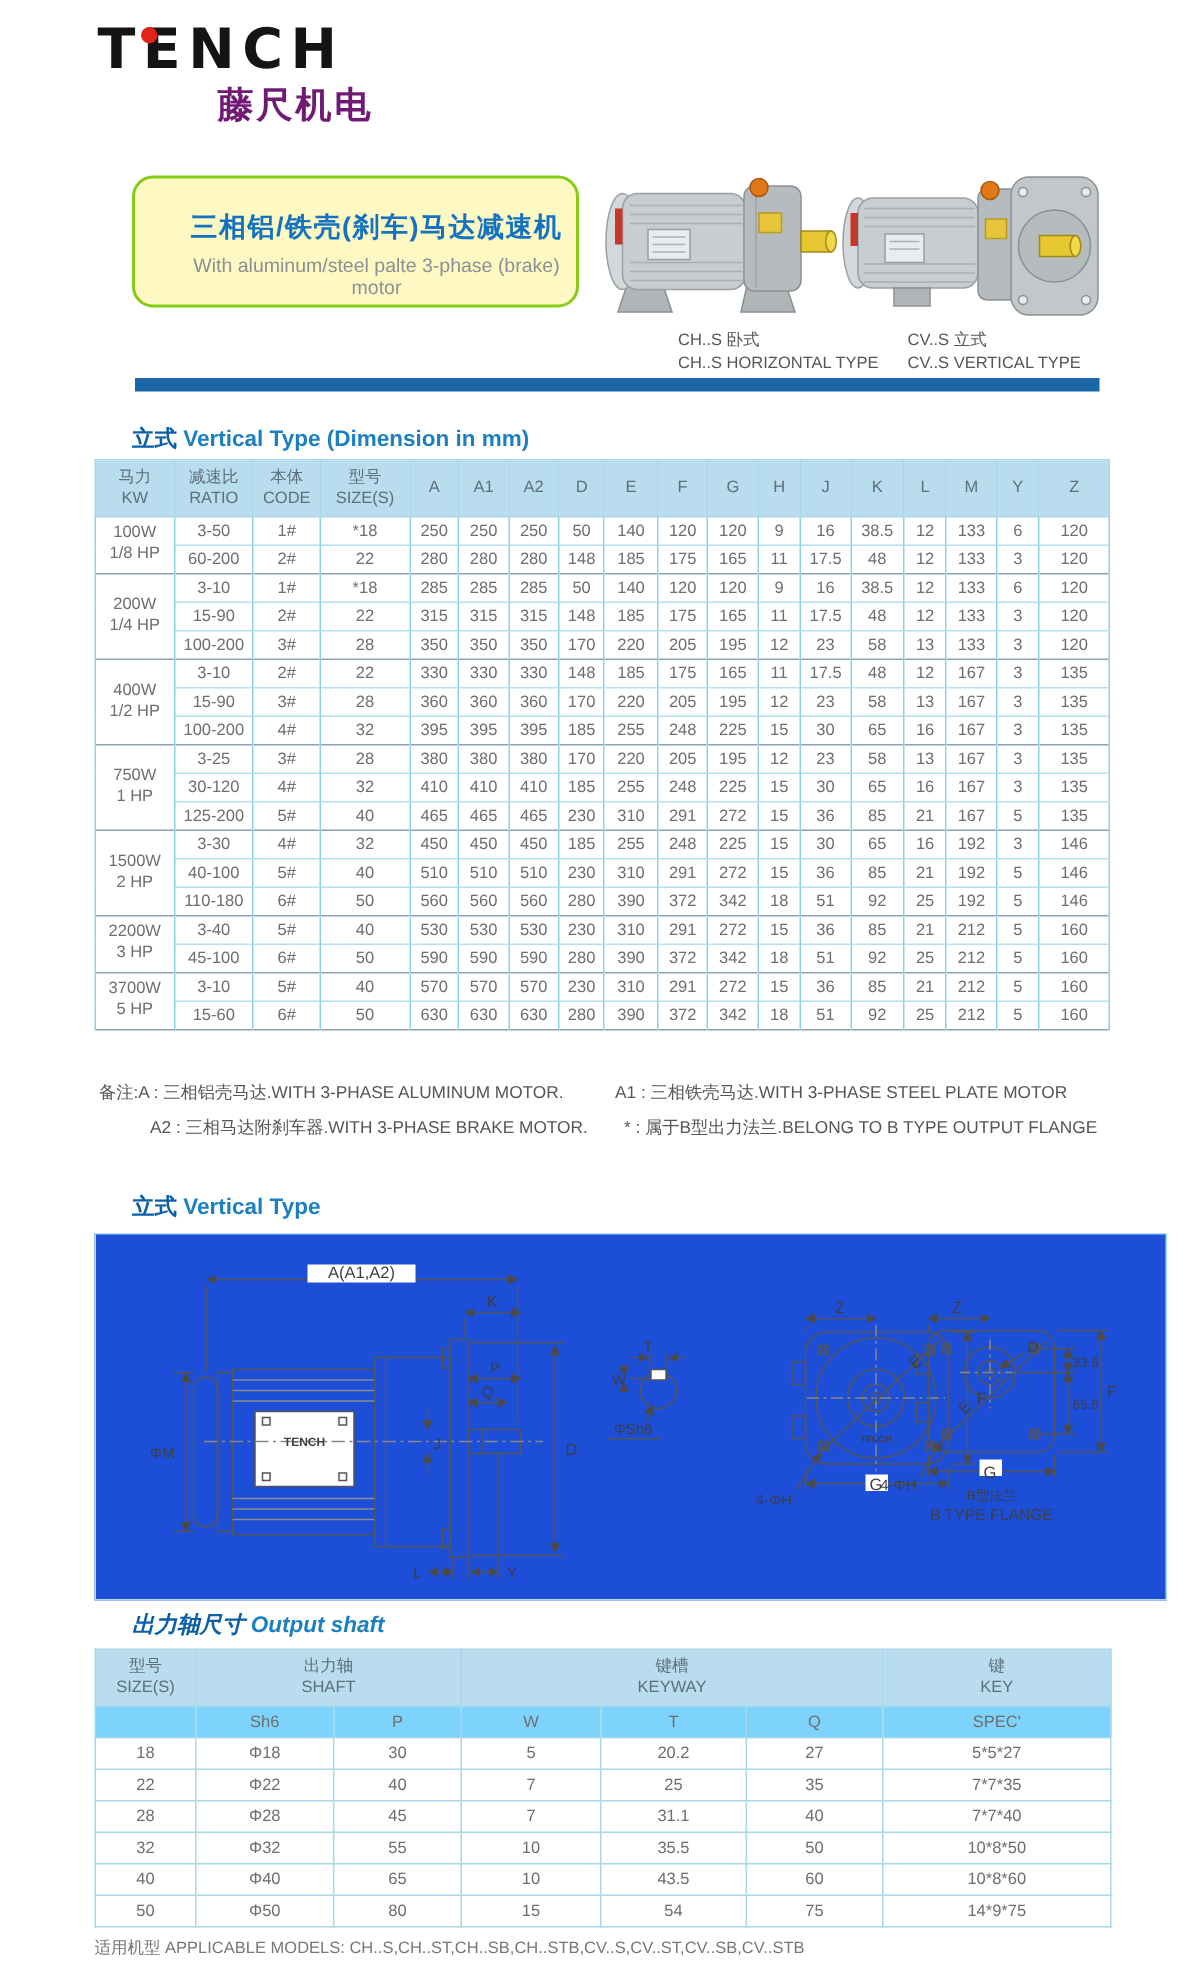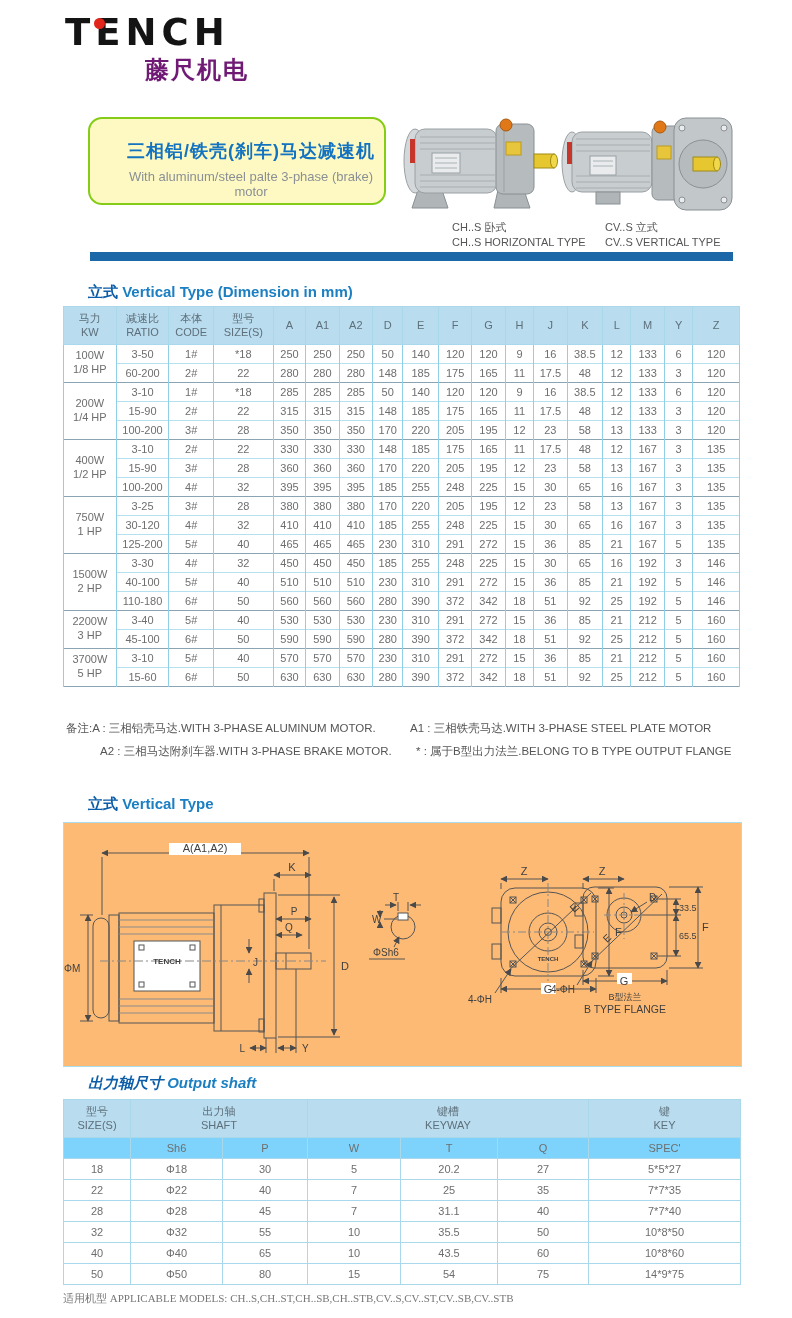--- a/index.html
+++ b/index.html
@@ -35,32 +35,32 @@
   #dim-table td{font-size:11px;color:#6e6e6e;text-align:center;padding:3px 0;
       border-left:1px solid #8fd0e6;border-right:1px solid #8fd0e6;border-top:1px solid #b5e0ef;}
   #dim-table tr.gf td{border-top:1px solid #8aa4b2;}
   #dim-table{border:1px solid #9fd3e8;border-bottom:1px solid #8aa4b2;}
   #dim-table .power{line-height:1.25;}
 
   .note{position:absolute;font-size:11.5px;color:#555;}
 
   
   .diagram-box{position:absolute;left:63px;top:822px;width:677px;height:243px;
-      border:1px solid #aadcec;background:#fdba74;}
+      border:1px solid #aadcec;background:#1d4ed8;padding-left:36px;}
   svg text{font-family:"Liberation Sans",sans-serif;fill:#3f3f3f;}
 
   
   #shaft-table{position:absolute;left:63px;top:1099px;width:677px;border:1px solid #a9d8ea;}
   #shaft-table th{background:#badcef;color:#5d6f7a;font-weight:400;font-size:11px;
       padding:4px 0;border:1px solid #a9d8ea;white-space:pre-line;line-height:1.3;text-align:center;}
   #shaft-table tr.sub td{background:#7dd3fc;}
   #shaft-table td{font-size:11px;color:#6e6e6e;text-align:center;padding:4px 0;
       border:1px solid #a9d8ea;}
 
-  .footer-line{position:absolute;left:63px;top:1291px;font-size:11px;color:#777;font-family:Liberation Serif, serif;}
+  .footer-line{position:absolute;left:63px;top:1291px;font-size:11px;color:#777;}
 </style>
 </head>
 <body>
 
 <div class="page">
 
   <div class="logo">
     <div class="brand">TENCH</div>
     <span class="brand-dot" style="background:#e2251b;"></span>
     <div class="brand-sub">藤尺机电</div>

